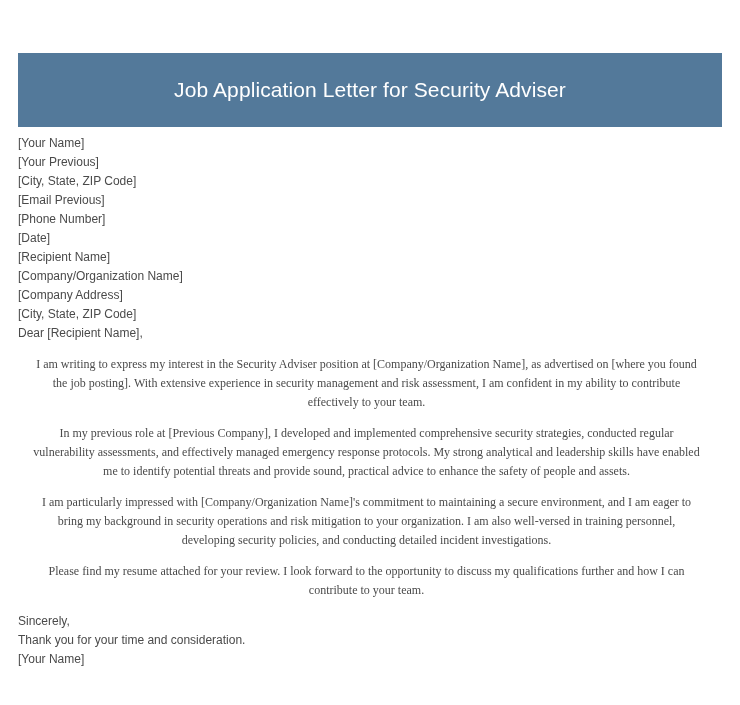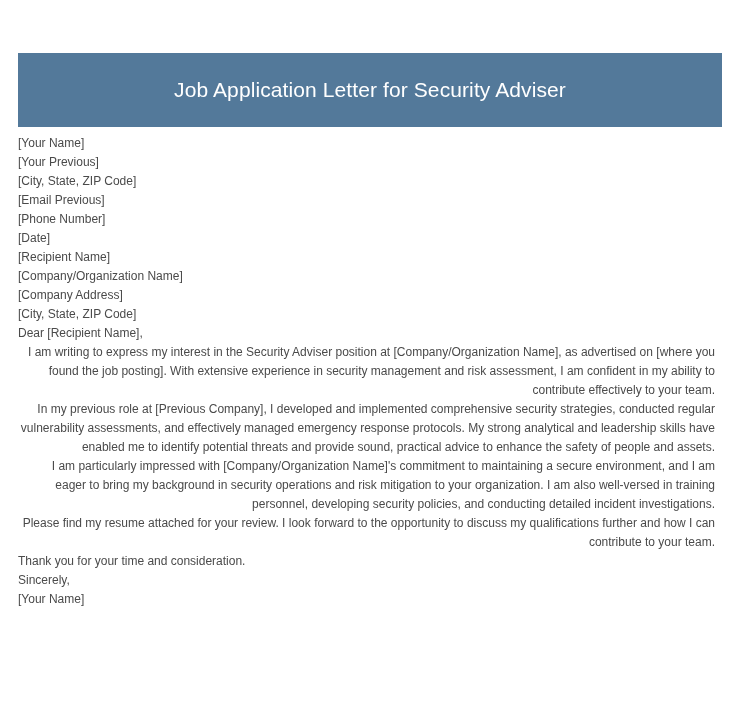--- a/index.html
+++ b/index.html
@@ -55,23 +55,24 @@
   .letter-line {
     display: block;
     margin: 0;
     padding: 0;
     white-space: pre-wrap;
     word-wrap: break-word;
     text-align: left;
   }
   .para {
     display: block;
-    margin: 0;
+    margin: 12px;
     padding: 0;
-    text-align: right;
+    text-align: center;
+    font-family: Liberation Serif, serif;
   }
 </style>
 </head>
 <body>
 
 <div class="page">
 
   <div class="header-bar">
     <div class="header-title">Job Application Letter for Security Adviser</div>
   </div>
@@ -85,18 +86,18 @@
     <div class="letter-line">[Date]</div>
     <div class="letter-line">[Recipient Name]</div>
     <div class="letter-line">[Company/Organization Name]</div>
     <div class="letter-line">[Company Address]</div>
     <div class="letter-line">[City, State, ZIP Code]</div>
     <div class="letter-line">Dear [Recipient Name],</div>
     <div class="para">I am writing to express my interest in the Security Adviser position at [Company/Organization Name], as advertised on [where you found the job posting]. With extensive experience in security management and risk assessment, I am confident in my ability to contribute effectively to your team.</div>
     <div class="para">In my previous role at [Previous Company], I developed and implemented comprehensive security strategies, conducted regular vulnerability assessments, and effectively managed emergency response protocols. My strong analytical and leadership skills have enabled me to identify potential threats and provide sound, practical advice to enhance the safety of people and assets.</div>
     <div class="para">I am particularly impressed with [Company/Organization Name]'s commitment to maintaining a secure environment, and I am eager to bring my background in security operations and risk mitigation to your organization. I am also well-versed in training personnel, developing security policies, and conducting detailed incident investigations.</div>
     <div class="para">Please find my resume attached for your review. I look forward to the opportunity to discuss my qualifications further and how I can contribute to your team.</div>
+    <div class="letter-line">Sincerely,</div>
     <div class="letter-line">Thank you for your time and consideration.</div>
-    <div class="letter-line">Sincerely,</div>
     <div class="letter-line">[Your Name]</div>
   </div>
 
 </div>
 
 </body></html>

